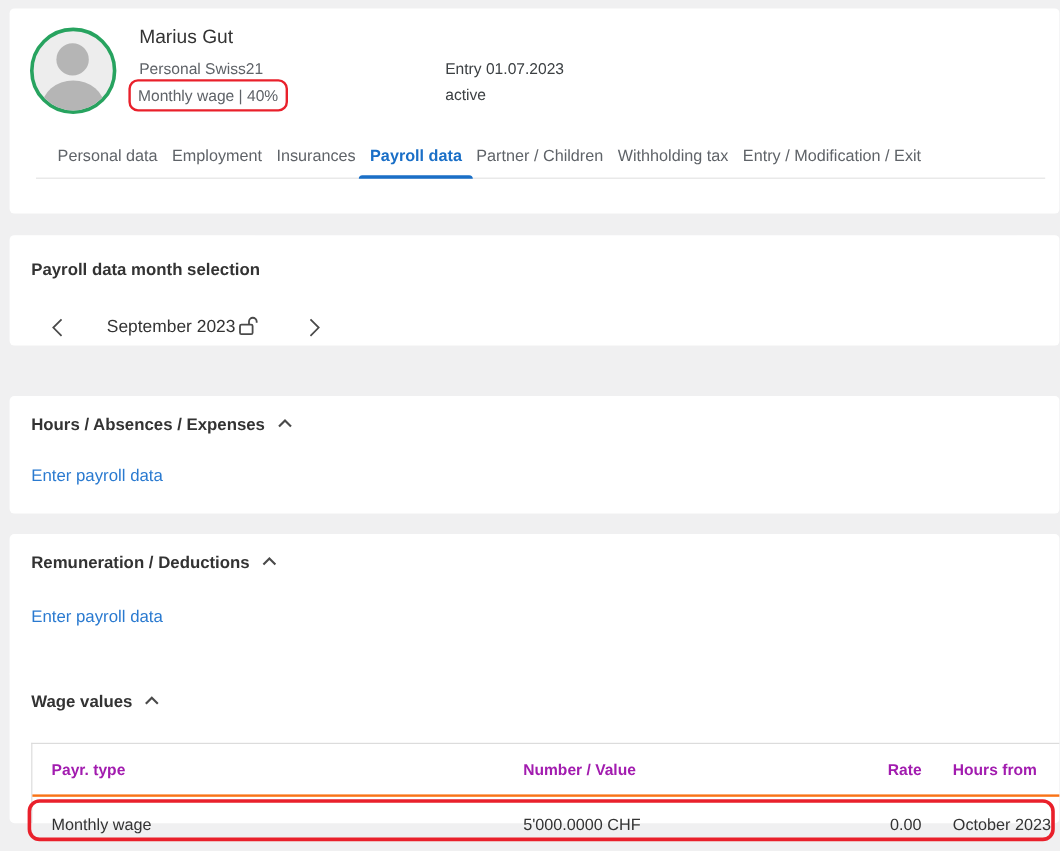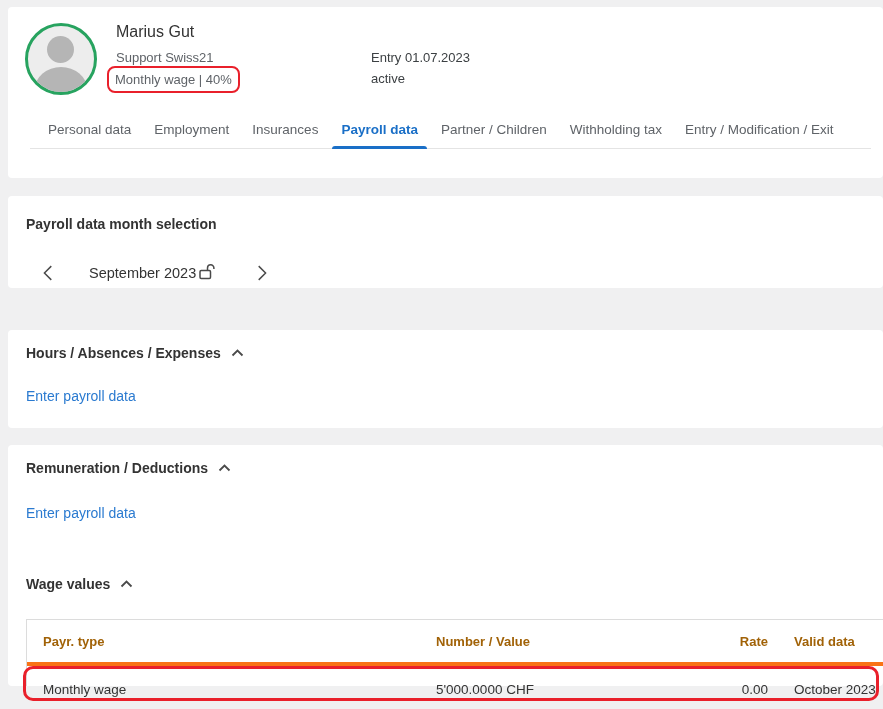--- a/index.html
+++ b/index.html
@@ -28,21 +28,21 @@
   .emp-dept{position:absolute;left:108px;top:43px;font-size:13px;color:#5f6368}
   .emp-badge{
     position:absolute;left:99px;top:59px;
     padding:4px 6px;border:2.5px solid #e9202b;border-radius:8px;
     font-size:13px;color:#5f6368;white-space:nowrap;
   }
   .entry-date{position:absolute;left:363px;top:43px;font-size:13px;color:#3c4043}
   .status-text{position:absolute;left:363px;top:64px;font-size:13px;color:#3c4043}
   .tabs{
     position:absolute;left:22px;right:12px;top:104px;height:37px;
-    display:flex;align-items:flex-start;gap:23px;padding-left:18px;
+    display:flex;align-items:flex-start;gap:12px;padding-left:18px;
     border-bottom:1px solid #e4e4e4;
   }
   .tab{
     position:relative;height:100%;display:flex;align-items:center;
     font-size:13.5px;color:#5f6368;white-space:nowrap;cursor:pointer;
   }
   .tab.active{color:#1a6fc7;font-weight:bold}
   .tab.active::after{
     content:"";position:absolute;left:-9px;right:-9px;bottom:-1px;height:3px;
     background:#1a6fc7;border-radius:3px 3px 0 0;
@@ -68,21 +68,21 @@
   
   #wage-card{top:558px;height:128px}
   #wage-card .section-head{top:18px}
   .wv-table{
     position:absolute;left:18px;right:0;top:61px;bottom:0;
     border:1px solid #dcdcdc;border-right:none;border-bottom:none;
   }
   .wv-head,.wv-row{
     display:grid;grid-template-columns:385px 300px 60px 1fr;align-items:center;
   }
-  .wv-head{height:42px;border-bottom:4px solid #f97316;font-size:13px;font-weight:bold;color:#a16207}
+  .wv-head{height:42px;border-bottom:2px solid #f97316;font-size:13px;font-weight:bold;color:#a21caf}
   .wv-row{height:46px;font-size:13.5px;color:#333;cursor:pointer}
   .c1{padding-left:16px}
   .c2{padding-left:24px}
   .c3{text-align:right;padding-right:4px}
   .c4{padding-left:22px}
   
   .row-annotation{
     position:absolute;left:23px;top:666px;width:856px;height:35px;
     border:3px solid #e9202b;border-radius:10px;box-sizing:border-box;
     pointer-events:none;z-index:5;
@@ -93,21 +93,21 @@
 <body>
 
 <div class="card" id="header-card">
   <div class="avatar">
     <div>
       <div class="head"></div>
       <div class="shoulders"></div>
     </div>
   </div>
   <div class="emp-name">Marius Gut</div>
-  <div class="emp-dept">Support Swiss21</div>
+  <div class="emp-dept">Personal Swiss21</div>
   <div class="emp-badge">Monthly wage | 40%</div>
   <div class="entry-date">Entry 01.07.2023</div>
   <div class="status-text">active</div>
 
   <div class="tabs">
     <div class="tab">Personal data</div>
     <div class="tab">Employment</div>
     <div class="tab">Insurances</div>
     <div class="tab active">Payroll data</div>
     <div class="tab">Partner / Children</div>
@@ -177,21 +177,21 @@
           <polyline points="1.5,6.5 6.5,1.5 11.5,6.5" fill="none" stroke="#4a4a4a" stroke-width="1.8"></polyline>
         </svg>
     </span>
   </div>
 
   <div class="wv-table">
     <div class="wv-head">
       <div class="c1">Payr. type</div>
       <div class="c2">Number / Value</div>
       <div class="c3">Rate</div>
-      <div class="c4">Valid data</div>
+      <div class="c4">Hours from</div>
     </div>
     <div class="wv-row">
       <div class="c1">Monthly wage</div>
       <div class="c2">5'000.0000 CHF</div>
       <div class="c3">0.00</div>
       <div class="c4">October 2023</div>
     </div>
   </div>
 </div>
 

